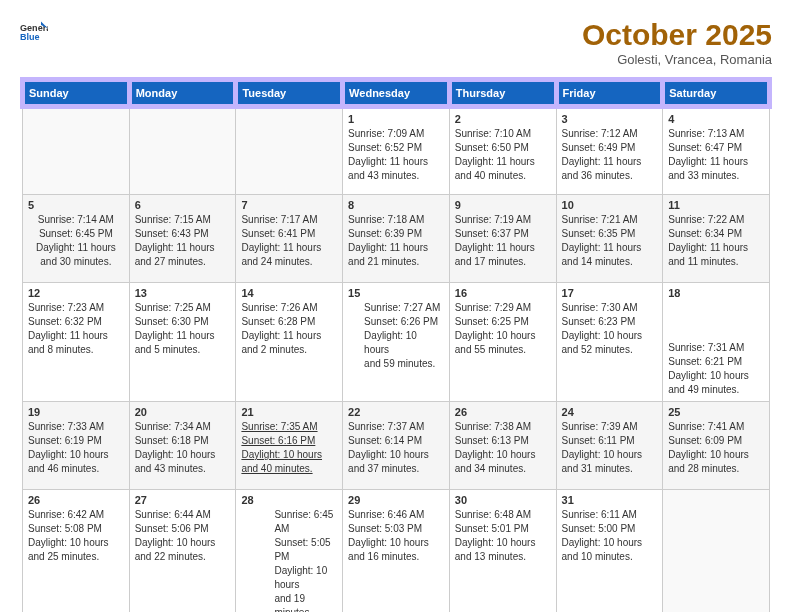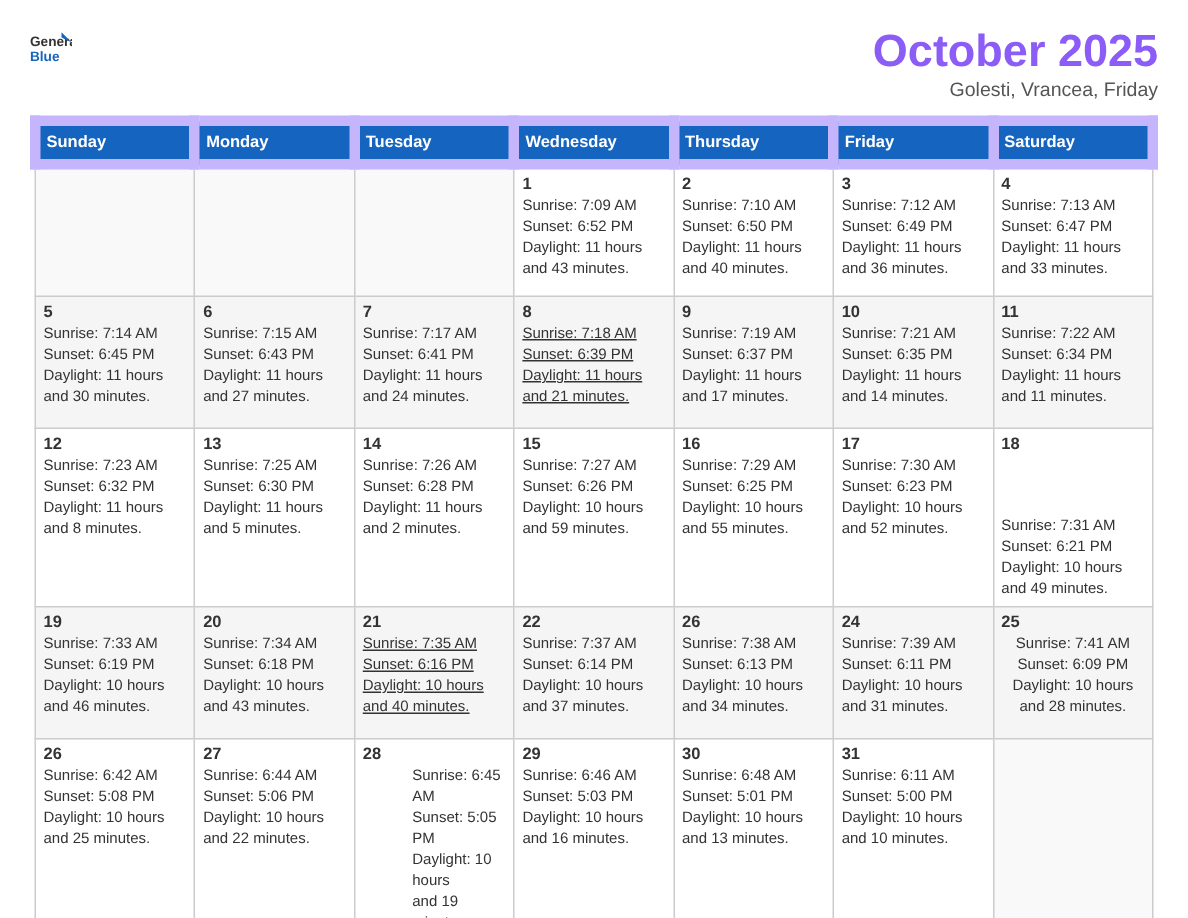--- a/index.html
+++ b/index.html
@@ -31,41 +31,41 @@
       width: 28px;
       height: 28px;
       margin-right: 4px;
     }
     .title-block {
       text-align: right;
     }
     .month-title {
       font-size: 30px;
       font-weight: bold;
-      color: #8b5cf6;
+      color: #a16207;
     }
     .subtitle {
       font-size: 13px;
       color: #555;
     }
     .calendar {
       flex: 1;
       border: 1px solid #ccc;
       border-collapse: collapse;
       width: 100%;
       table-layout: fixed;
     }
     .calendar th {
       background: #1565c0;
       color: #fff;
       font-size: 11px;
       font-weight: bold;
       padding: 5px 4px;
       text-align: left;
-      border: 7px solid #c4b5fd;
+      border: 5px solid #c4b5fd;
     }
     .calendar td {
       vertical-align: top;
       border: 1px solid #ccc;
       padding: 4px 5px;
       font-size: 9px;
       color: #333;
       height: 88px;
     }
     .calendar td.empty {
@@ -93,21 +93,21 @@
   <div class="header">
     <div class="logo">
       <svg class="logo-icon" viewBox="0 0 40 40">
         <text x="0" y="18" font-size="13" font-weight="bold" fill="#333">General</text>
         <text x="0" y="32" font-size="13" font-weight="bold" fill="#1565c0">Blue</text>
         <polygon points="30,5 40,15 30,10" fill="#1565c0"></polygon>
       </svg>
     </div>
     <div class="title-block">
       <div class="month-title">October 2025</div>
-      <div class="subtitle">Golesti, Vrancea, Friday</div>
+      <div class="subtitle">Golesti, Vrancea, Romania</div>
     </div>
   </div>
 
   <table class="calendar">
     <thead>
       <tr>
         <th>Sunday</th>
         <th>Monday</th>
         <th>Tuesday</th>
         <th>Wednesday</th>
@@ -146,42 +146,42 @@
             <span class="day-number">4</span>
             <div class="day-info" style="white-space: pre-line;">Sunrise: 7:13 AM
 Sunset: 6:47 PM
 Daylight: 11 hours
 and 33 minutes.</div>
           </td>
         </tr>
         <tr class="row-shaded">
           <td>
             <span class="day-number">5</span>
-            <div class="day-info" style="white-space: pre-line;">Sunrise: 7:14 AM
+            <div class="day-info" style="white-space: pre-line; text-align: center;">Sunrise: 7:14 AM
 Sunset: 6:45 PM
 Daylight: 11 hours
 and 30 minutes.</div>
           </td>
           <td>
             <span class="day-number">6</span>
             <div class="day-info" style="white-space: pre-line;">Sunrise: 7:15 AM
 Sunset: 6:43 PM
 Daylight: 11 hours
 and 27 minutes.</div>
           </td>
           <td>
             <span class="day-number">7</span>
             <div class="day-info" style="white-space: pre-line;">Sunrise: 7:17 AM
 Sunset: 6:41 PM
 Daylight: 11 hours
 and 24 minutes.</div>
           </td>
           <td>
             <span class="day-number">8</span>
-            <div class="day-info" style="white-space: pre-line; text-decoration: underline;">Sunrise: 7:18 AM
+            <div class="day-info" style="white-space: pre-line;">Sunrise: 7:18 AM
 Sunset: 6:39 PM
 Daylight: 11 hours
 and 21 minutes.</div>
           </td>
           <td>
             <span class="day-number">9</span>
             <div class="day-info" style="white-space: pre-line;">Sunrise: 7:19 AM
 Sunset: 6:37 PM
 Daylight: 11 hours
 and 17 minutes.</div>
@@ -218,21 +218,21 @@
           </td>
           <td>
             <span class="day-number">14</span>
             <div class="day-info" style="white-space: pre-line;">Sunrise: 7:26 AM
 Sunset: 6:28 PM
 Daylight: 11 hours
 and 2 minutes.</div>
           </td>
           <td>
             <span class="day-number">15</span>
-            <div class="day-info" style="white-space: pre-line;">Sunrise: 7:27 AM
+            <div class="day-info" style="white-space: pre-line; margin-left: 16px;">Sunrise: 7:27 AM
 Sunset: 6:26 PM
 Daylight: 10 hours
 and 59 minutes.</div>
           </td>
           <td>
             <span class="day-number">16</span>
             <div class="day-info" style="white-space: pre-line;">Sunrise: 7:29 AM
 Sunset: 6:25 PM
 Daylight: 10 hours
 and 55 minutes.</div>
@@ -290,21 +290,21 @@
           </td>
           <td>
             <span class="day-number">24</span>
             <div class="day-info" style="white-space: pre-line;">Sunrise: 7:39 AM
 Sunset: 6:11 PM
 Daylight: 10 hours
 and 31 minutes.</div>
           </td>
           <td>
             <span class="day-number">25</span>
-            <div class="day-info" style="white-space: pre-line; text-align: center;">Sunrise: 7:41 AM
+            <div class="day-info" style="white-space: pre-line;">Sunrise: 7:41 AM
 Sunset: 6:09 PM
 Daylight: 10 hours
 and 28 minutes.</div>
           </td>
         </tr>
         <tr>
           <td>
             <span class="day-number">26</span>
             <div class="day-info" style="white-space: pre-line;">Sunrise: 6:42 AM
 Sunset: 5:08 PM

